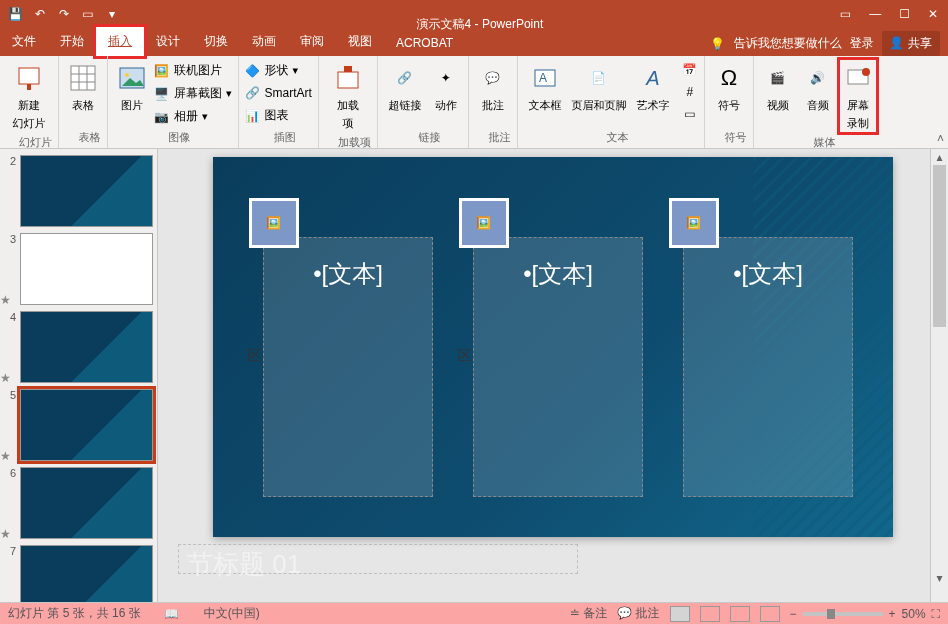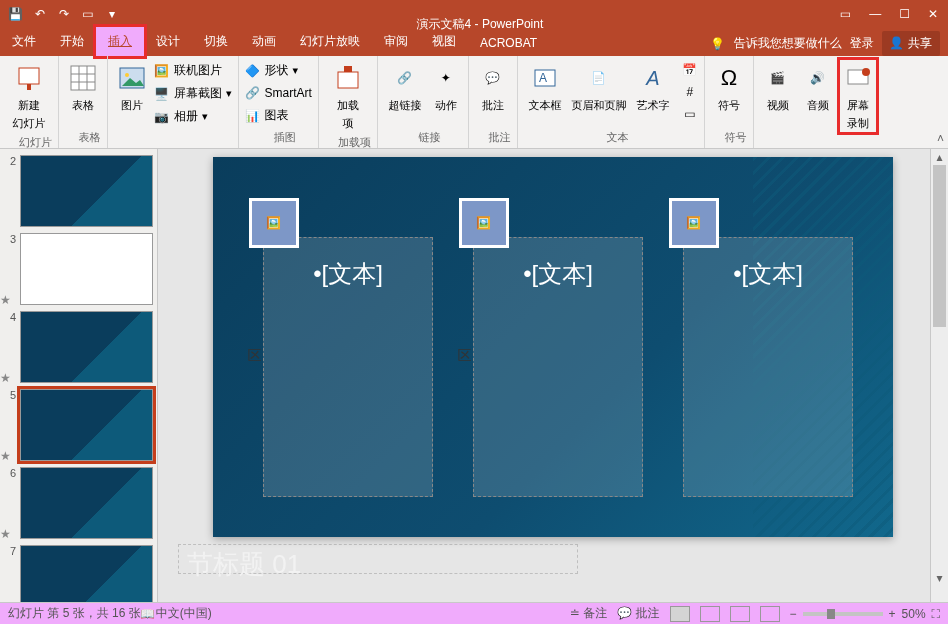--- a/index.html
+++ b/index.html
@@ -4,21 +4,21 @@
 <style>
 *{margin:0;padding:0;box-sizing:border-box;font-family:"Microsoft YaHei",sans-serif;font-size:12px;}
 body{background:#e6e6e6;width:948px;height:624px;overflow:hidden;position:relative;}
 .titlebar{background:#b7472a;height:28px;display:flex;align-items:center;color:#fff;}
 .titlebar .qat{display:flex;gap:8px;padding-left:8px;align-items:center;}
 .titlebar .qat span{width:16px;height:16px;display:inline-flex;align-items:center;justify-content:center;}
 .titlebar .title{flex:1;text-align:center;margin-top:20px;}
 .titlebar .winbtns{display:flex;gap:18px;padding-right:10px;}
 .tabbar{background:#b7472a;height:28px;display:flex;align-items:flex-end;color:#fff;}
 .tab{padding:6px 12px;cursor:pointer;margin-top:21px;}
-.tab.active{background:#f0abfc;color:#b7472a;text-decoration:underline;}
+.tab.active{background:#ffffff;color:#b7472a;text-decoration:underline;}
 .tab.highlight{outline:3px solid #e82c2c;}
 .tellme{margin-left:auto;display:flex;align-items:center;gap:8px;padding-right:8px;}
 .tellme .share{background:#9c3a22;padding:4px 8px;border-radius:2px;}
 .ribbon{background:#f3f2f1;height:93px;border-bottom:1px solid #c8c8c8;display:flex;}
 .group{border-right:1px solid #d4d4d4;padding:4px 6px 0;display:flex;flex-direction:column;align-items:center;}
 .group-body{flex:1;display:flex;gap:4px;align-items:flex-start;}
 .group-label{font-size:11px;color:#666;padding:3px 0;text-align:center;width:100%;margin-left:13px;}
 .bigbtn{display:flex;flex-direction:column;align-items:center;width:36px;padding-top:2px;cursor:pointer;}
 .bigbtn .icon{width:32px;height:32px;display:flex;align-items:center;justify-content:center;}
 .bigbtn .lbl{font-size:11px;text-align:center;line-height:18px;margin-top:2px;}
@@ -39,21 +39,21 @@
 .diag{position:absolute;right:-40px;top:0;width:180px;height:100%;background:repeating-linear-gradient(135deg,#0d5a7a 0,#0d5a7a 3px,transparent 3px,transparent 10px);opacity:0.5;}
 .card{position:absolute;top:80px;width:170px;height:260px;background:rgba(255,255,255,0.15);border:1px dashed #888;}
 .card .imgbox{position:absolute;top:-40px;left:-15px;width:50px;height:50px;background:#7d97c7;display:flex;align-items:center;justify-content:center;border:3px solid #fff;}
 .card .txt{color:#fff;font-size:24px;text-align:center;margin-top:20px;}
 .sidetxt{position:absolute;left:-18px;top:100px;color:#333;font-size:14px;writing-mode:vertical-rl;}
 .titlebox{position:absolute;left:20px;top:395px;width:400px;height:30px;border:1px dashed #999;color:#fff;font-size:26px;padding:2px 8px;opacity:0.5;}
 .scrollbar-v{position:absolute;right:0;top:0;width:18px;height:100%;background:#ededed;border-left:1px solid #c8c8c8;}
 .scrollbar-v .track{position:absolute;top:16px;bottom:32px;left:2px;right:2px;}
 .scrollbar-v .thumb{position:absolute;top:0;left:0;right:0;height:40%;background:#c4c4c4;margin:0;}
 .scrollbar-v .arr{position:absolute;left:0;right:0;height:16px;display:flex;align-items:center;justify-content:center;color:#666;}
-.statusbar{position:absolute;bottom:0;left:0;right:0;height:22px;background:#f0abfc;border-top:1px solid #c8c8c8;display:flex;align-items:center;padding:0 8px;color:#555;font-size:11px;gap:0;}
+.statusbar{position:absolute;bottom:0;left:0;right:0;height:22px;background:#fca5a5;border-top:1px solid #c8c8c8;display:flex;align-items:center;padding:0 8px;color:#555;font-size:11px;gap:24px;}
 .statusbar .right{margin-left:auto;display:flex;align-items:center;gap:10px;}
 .viewbtn{width:20px;height:16px;border:1px solid #999;display:inline-block;}
 .viewbtn.active{background:#d4d4d4;}
 .zoom{display:flex;align-items:center;gap:6px;}
 .zoom .slider{width:80px;height:4px;background:#c4c4c4;position:relative;}
 .zoom .slider .knob{position:absolute;left:30%;top:-3px;width:8px;height:10px;background:#888;}
 svg{display:block;}
 </style>
 </head>
 <body>
@@ -75,21 +75,20 @@
   </div>
 </div>
 
 <div class="tabbar">
   <div class="tab">文件</div>
   <div class="tab">开始</div>
   <div class="tab active highlight">插入</div>
   <div class="tab">设计</div>
   <div class="tab">切换</div>
   <div class="tab">动画</div>
-  <div class="tab">幻灯片放映</div>
   <div class="tab">审阅</div>
   <div class="tab">视图</div>
   <div class="tab">ACROBAT</div>
   <div class="tellme">
     <span>💡</span>
     <span>告诉我您想要做什么</span>
     <span>登录</span>
     <span class="share">👤 <span>共享</span></span>
   </div>
 </div>
@@ -141,20 +140,21 @@
       </div>
       <div class="col">
         <div class="smallbtn">
             <span class="icon">🖼️</span>
             <span>联机图片</span>
           </div>
         <div class="smallbtn"><span class="icon">🖥️</span><span>屏幕截图</span> ▾</div>
         <div class="smallbtn"><span class="icon">📷</span><span>相册</span> ▾</div>
       </div>
     </div>
+    <div class="group-label">图像</div>
   </div>
   <div class="group">
     <div class="group-body">
       <div class="col">
         <div class="smallbtn"><span class="icon">🔷</span><span>形状</span> ▾</div>
         <div class="smallbtn">
             <span class="icon">🔗</span>
             <span>SmartArt</span>
           </div>
         <div class="smallbtn">
@@ -258,20 +258,21 @@
         <div class="icon">
             <svg width="28" height="28">
               <rect x="4" y="6" width="20" height="14" fill="#fff" stroke="#888"></rect>
               <circle cx="22" cy="8" r="4" fill="#c43e1c"></circle>
             </svg>
           </div>
         <div class="lbl">屏幕
 录制</div>
       </div>
     </div>
+    <div class="group-label">媒体</div>
   </div>
   <div style="position:absolute;right:4px;top:132px;color:#666;cursor:pointer">˄</div>
 </div>
 
 <div class="workspace">
   <div class="thumbpanel">
     <div class="thumb">
         <div class="num">2</div>
         <div class="slide"></div>
       </div>

